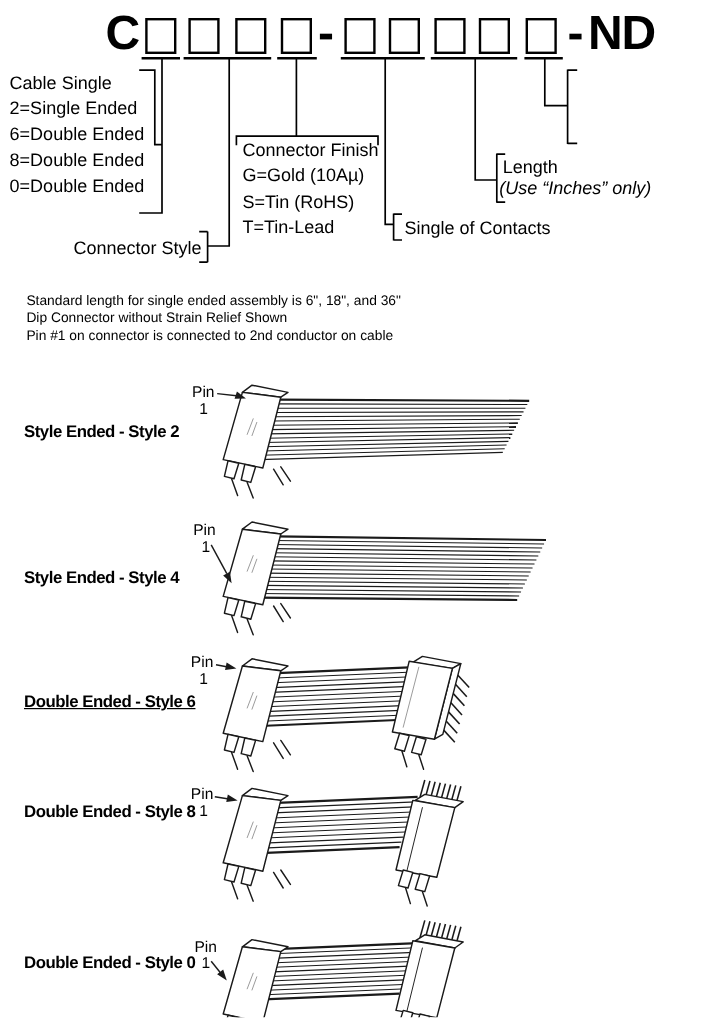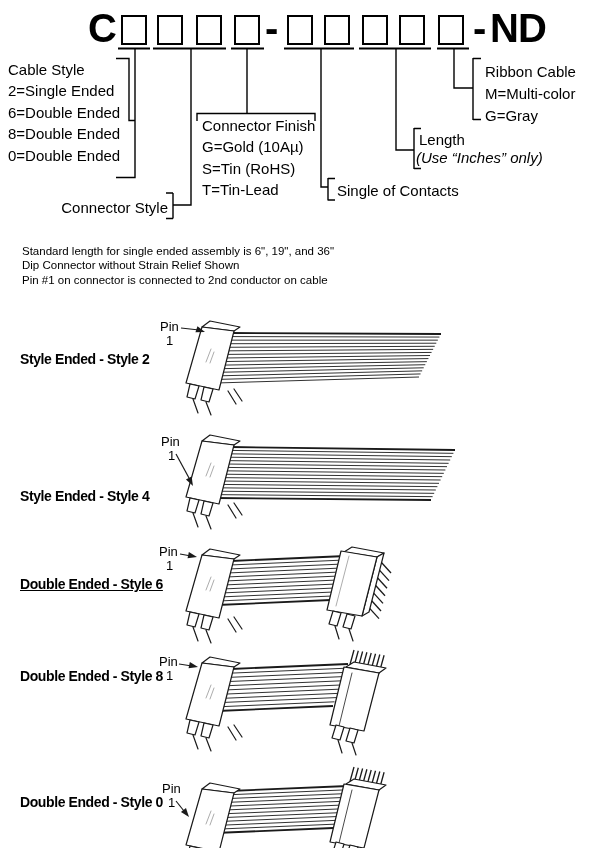--- a/index.html
+++ b/index.html
@@ -240,55 +240,50 @@
       <div class="pn-box" style="left: 324px;"></div>
       <div class="pn-box" style="left: 362px;"></div>
       <div class="pn-box" style="left: 399px;"></div>
       <div class="pn-box" style="left: 438px;"></div>
     </div>
   <div class="pn-char" style="left:265px;">-</div>
   <div class="pn-char" style="left:473px;">-</div>
   <div class="pn-char" style="left:490px;letter-spacing:-1px;">ND</div>
 
   <div class="blk" style="left:8px;top:59px;">
-    <div>Cable Style</div>
+    <div>Cable Single</div>
     <div>2=Single Ended</div>
     <div>6=Double Ended</div>
     <div>8=Double Ended</div>
     <div>0=Double Ended</div>
   </div>
 
   <div class="blk right" style="left:30px;top:197px;width:138px;">Connector Style</div>
 
   <div class="blk" style="left:202px;top:115px;">
     <div>Connector Finish</div>
     <div>G=Gold (10Aµ)</div>
     <div>S=Tin (RoHS)</div>
     <div>T=Tin-Lead</div>
   </div>
 
   <div class="blk" style="left:337px;top:180px;">Single of Contacts</div>
 
   <div class="blk" style="left:419px;top:129px;">Length</div>
   <div class="blk italic" style="left:416px;top:147px;">(Use “Inches” only)</div>
 
-  <div class="blk" style="left:485px;top:61px;line-height:22px;">
-    <div>Ribbon Cable</div>
-    <div>M=Multi-color</div>
-    <div>G=Gray</div>
-  </div>
 
   <div class="notes">
-    <div>Standard length for single ended assembly is 6", 19", and 36"</div>
+    <div>Standard length for single ended assembly is 6", 18", and 36"</div>
     <div>Dip Connector without Strain Relief Shown</div>
     <div>Pin #1 on connector is connected to 2nd conductor on cable</div>
   </div>
 
   <div class="diag-label" style="top:351px;">Style Ended - Style 2</div>
-  <div class="diag-label" style="top:488px;">Style Ended - Style 4</div>
+  <div class="diag-label" style="top:473px;">Style Ended - Style 4</div>
   <div class="diag-label" style="top:576px;text-decoration:underline;">Double Ended - Style 6</div>
   <div class="diag-label" style="top:668px;">Double Ended - Style 8</div>
   <div class="diag-label" style="top:794px;">Double Ended - Style 0</div>
 
   <div class="pin-t" style="left:160px;top:320px;">Pin</div>
   <div class="pin-t" style="left:166px;top:334px;">1</div>
   <div class="pin-t" style="left:161px;top:435px;">Pin</div>
   <div class="pin-t" style="left:168px;top:449px;">1</div>
   <div class="pin-t" style="left:159px;top:545px;">Pin</div>
   <div class="pin-t" style="left:166px;top:559px;">1</div>

